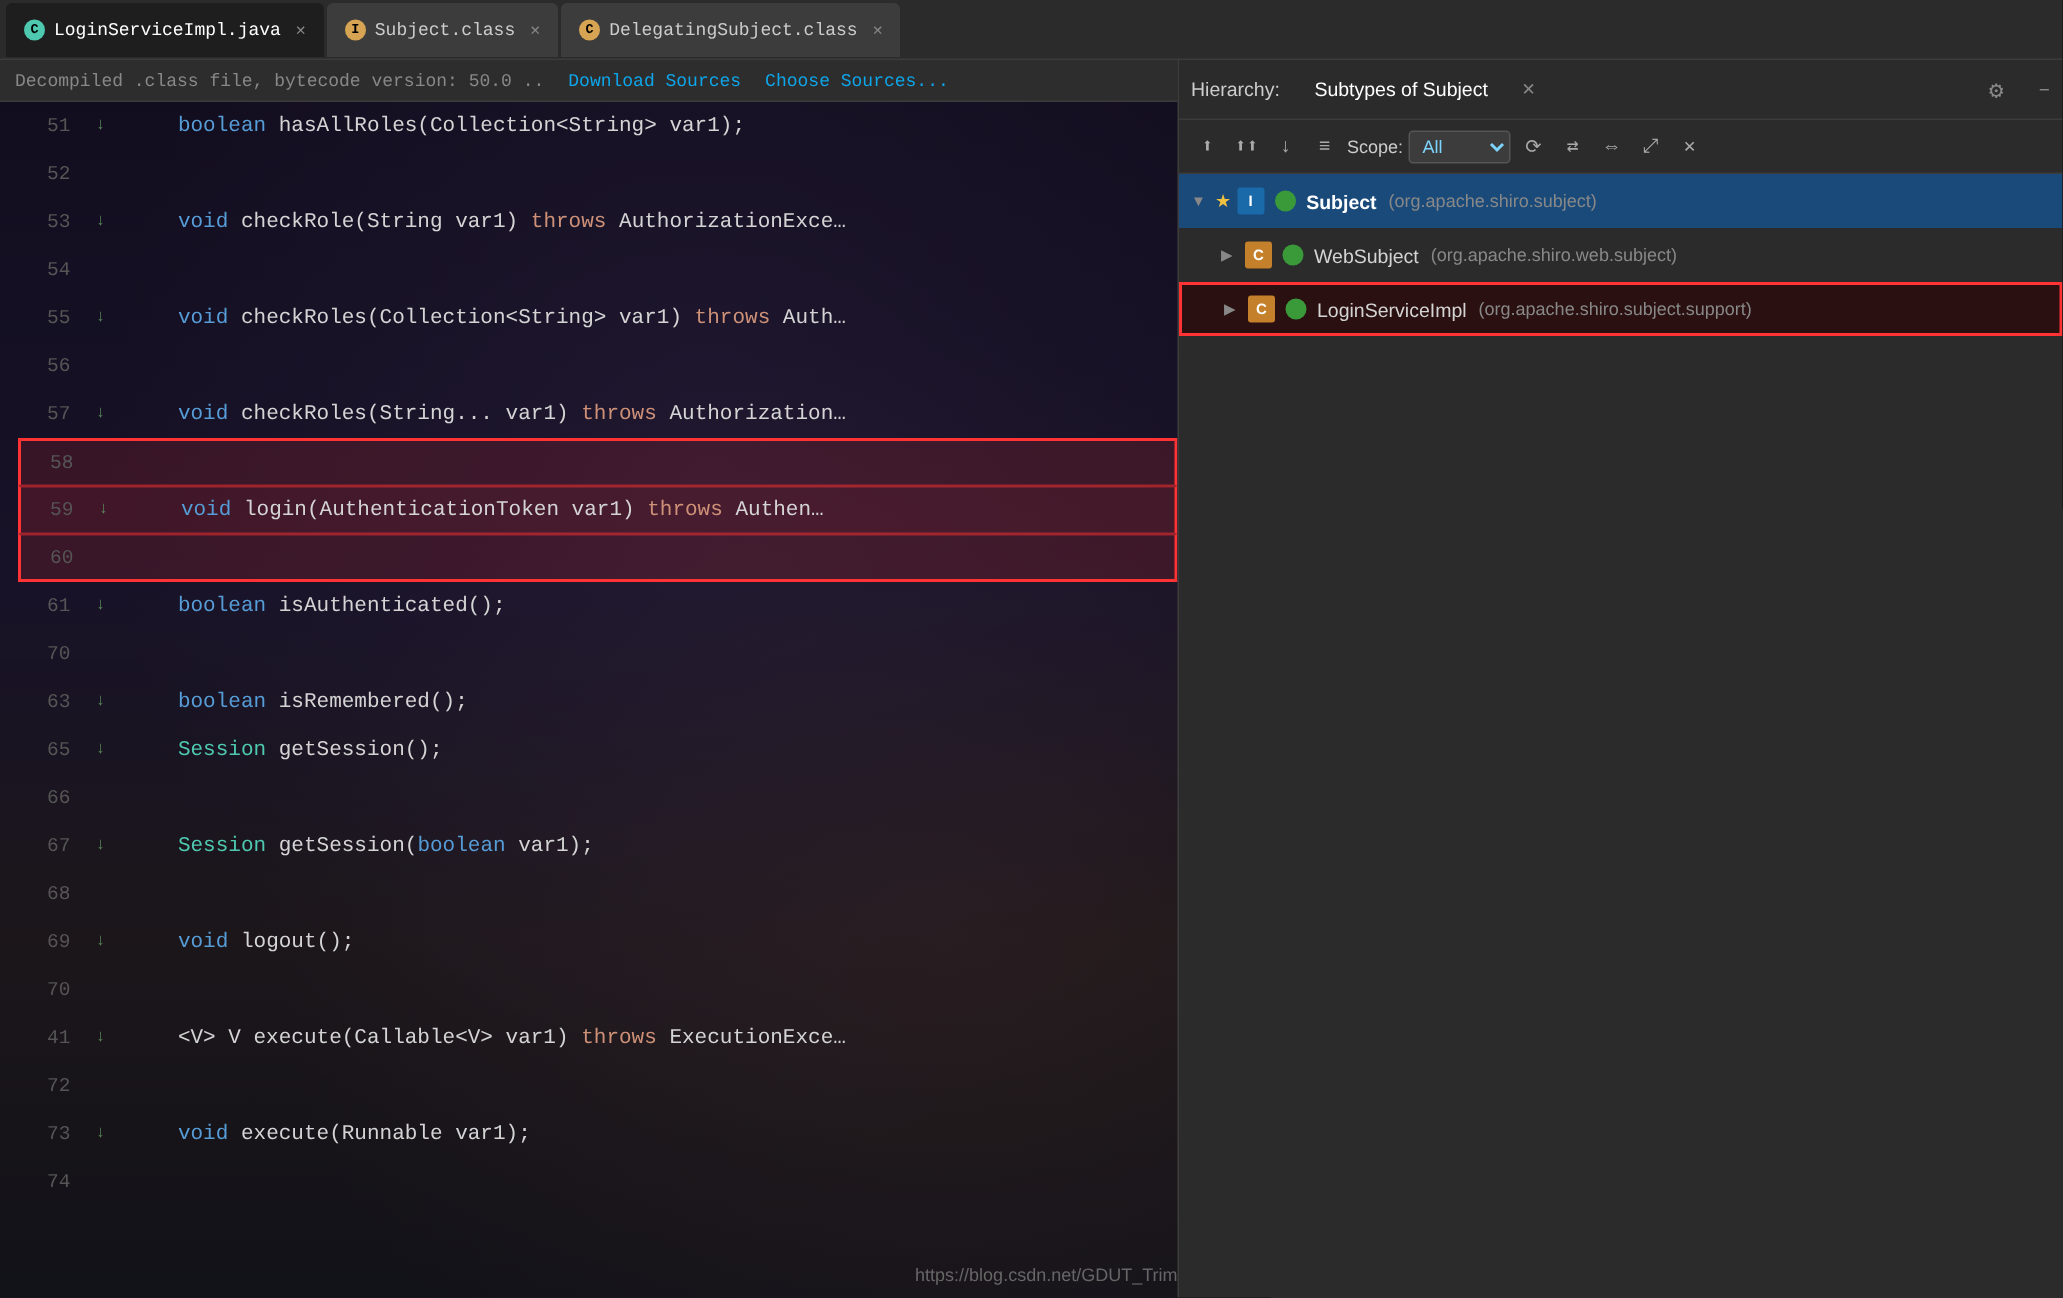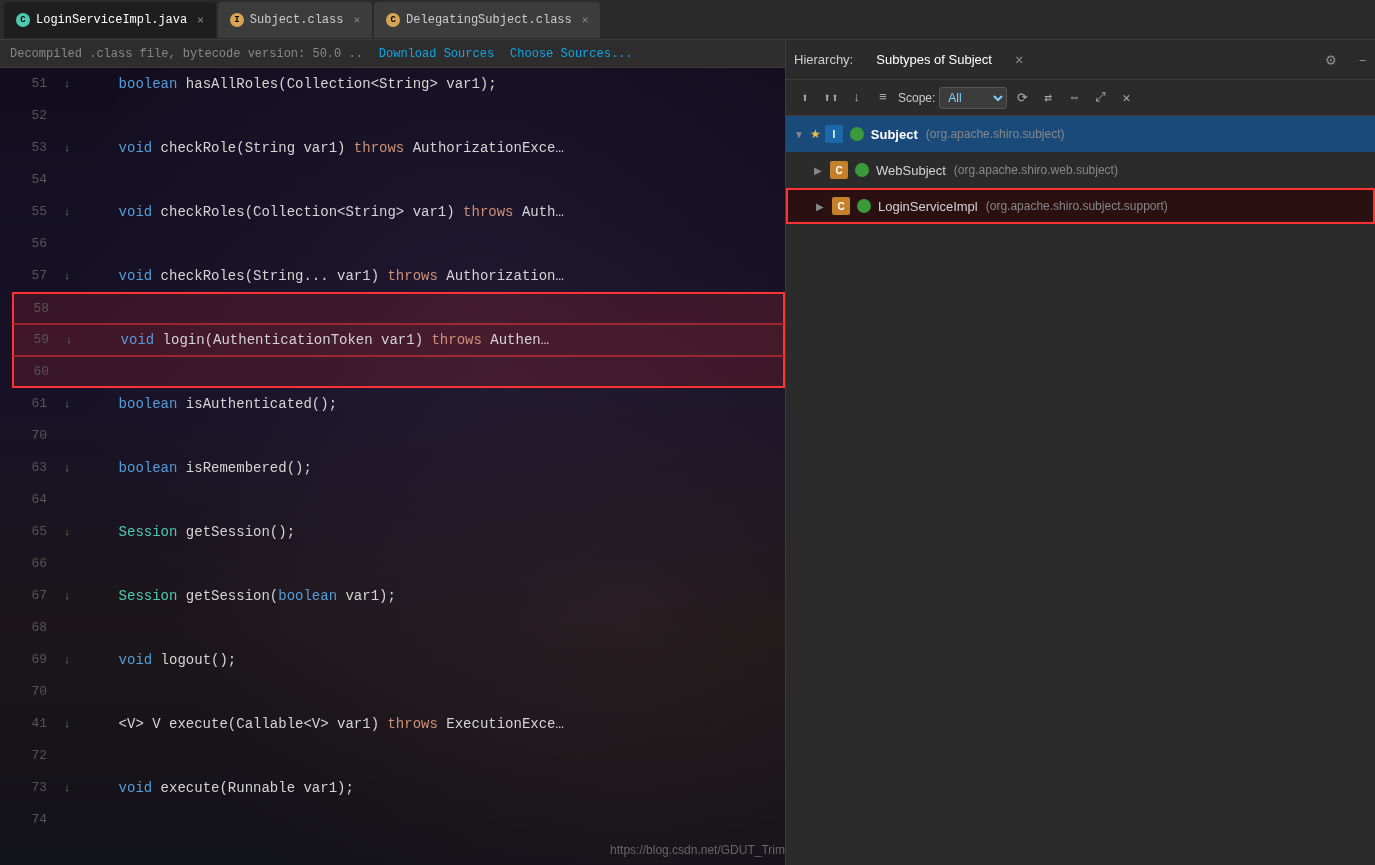--- a/index.html
+++ b/index.html
@@ -421,25 +421,20 @@
         </div>
 
         <div class="line">
           <span class="line-num">63</span>
           <span class="line-icon">↓</span>
           <span class="line-code">
             &nbsp;&nbsp;&nbsp;&nbsp;<span class="kw-blue">boolean</span> isRemembered();
           </span>
         </div>
 
-        <div class="line">
-          <span class="line-num">64</span>
-          <span class="line-icon"></span>
-          <span class="line-code"></span>
-        </div>
 
         <div class="line">
           <span class="line-num">65</span>
           <span class="line-icon">↓</span>
           <span class="line-code">
             &nbsp;&nbsp;&nbsp;&nbsp;<span class="kw-green">Session</span> getSession();
           </span>
         </div>
 
         <div class="line">

